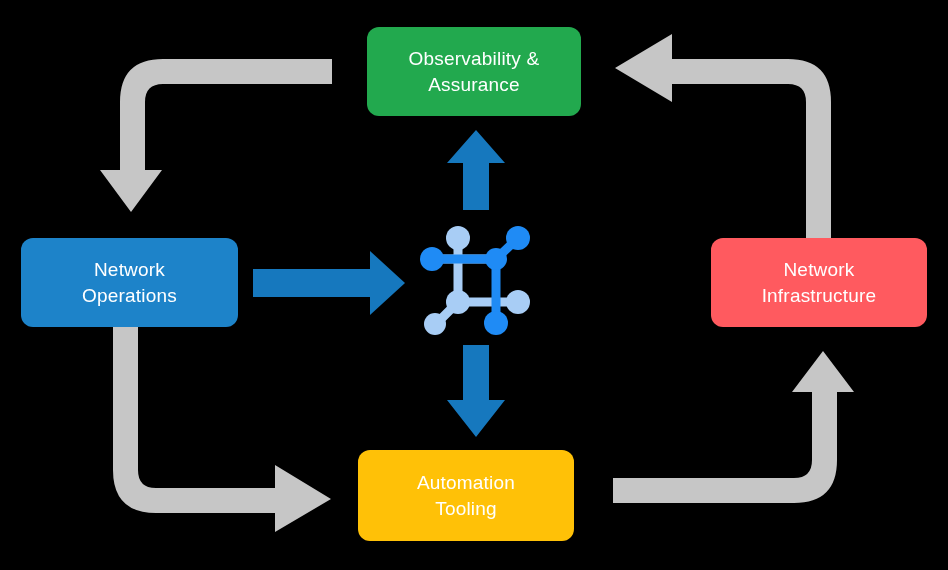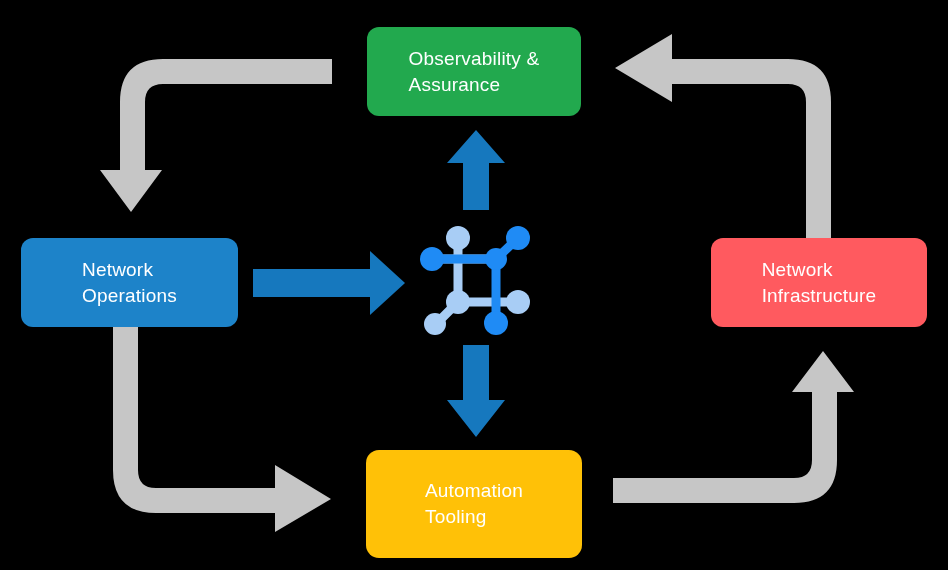--- a/index.html
+++ b/index.html
@@ -14,20 +14,21 @@
     background: #000000;
     overflow: hidden;
     font-family: "Liberation Sans", sans-serif;
   }
   .node-box {
     position: absolute;
     border-radius: 12px;
     display: flex;
     align-items: center;
     justify-content: center;
+    text-align: center;
     color: #ffffff;
     font-size: 19px;
     line-height: 1.35;
     font-weight: 400;
     letter-spacing: 0.2px;
     box-sizing: border-box;
     padding: 6px 10px;
     user-select: none;
   }
   .node-label {
@@ -37,21 +38,21 @@
   #box-observability {
     left: 367px;  top: 27px;  width: 214px; height: 89px;
   }
   #box-network-operations {
     left: 21px;   top: 238px; width: 217px; height: 89px;
   }
   #box-network-infrastructure {
     left: 711px;  top: 238px; width: 216px; height: 89px;
   }
   #box-automation-tooling {
-    left: 366px;  top: 450px; width: 216px; height: 108px; border-radius: 13px;
+    left: 358px;  top: 450px; width: 216px; height: 91px;
   }
   .svg-layer {
     position: absolute;
     left: 0; top: 0;
     width: 948px;
     height: 570px;
   }
   #center-icon {
     position: absolute;
     left: 418px;

